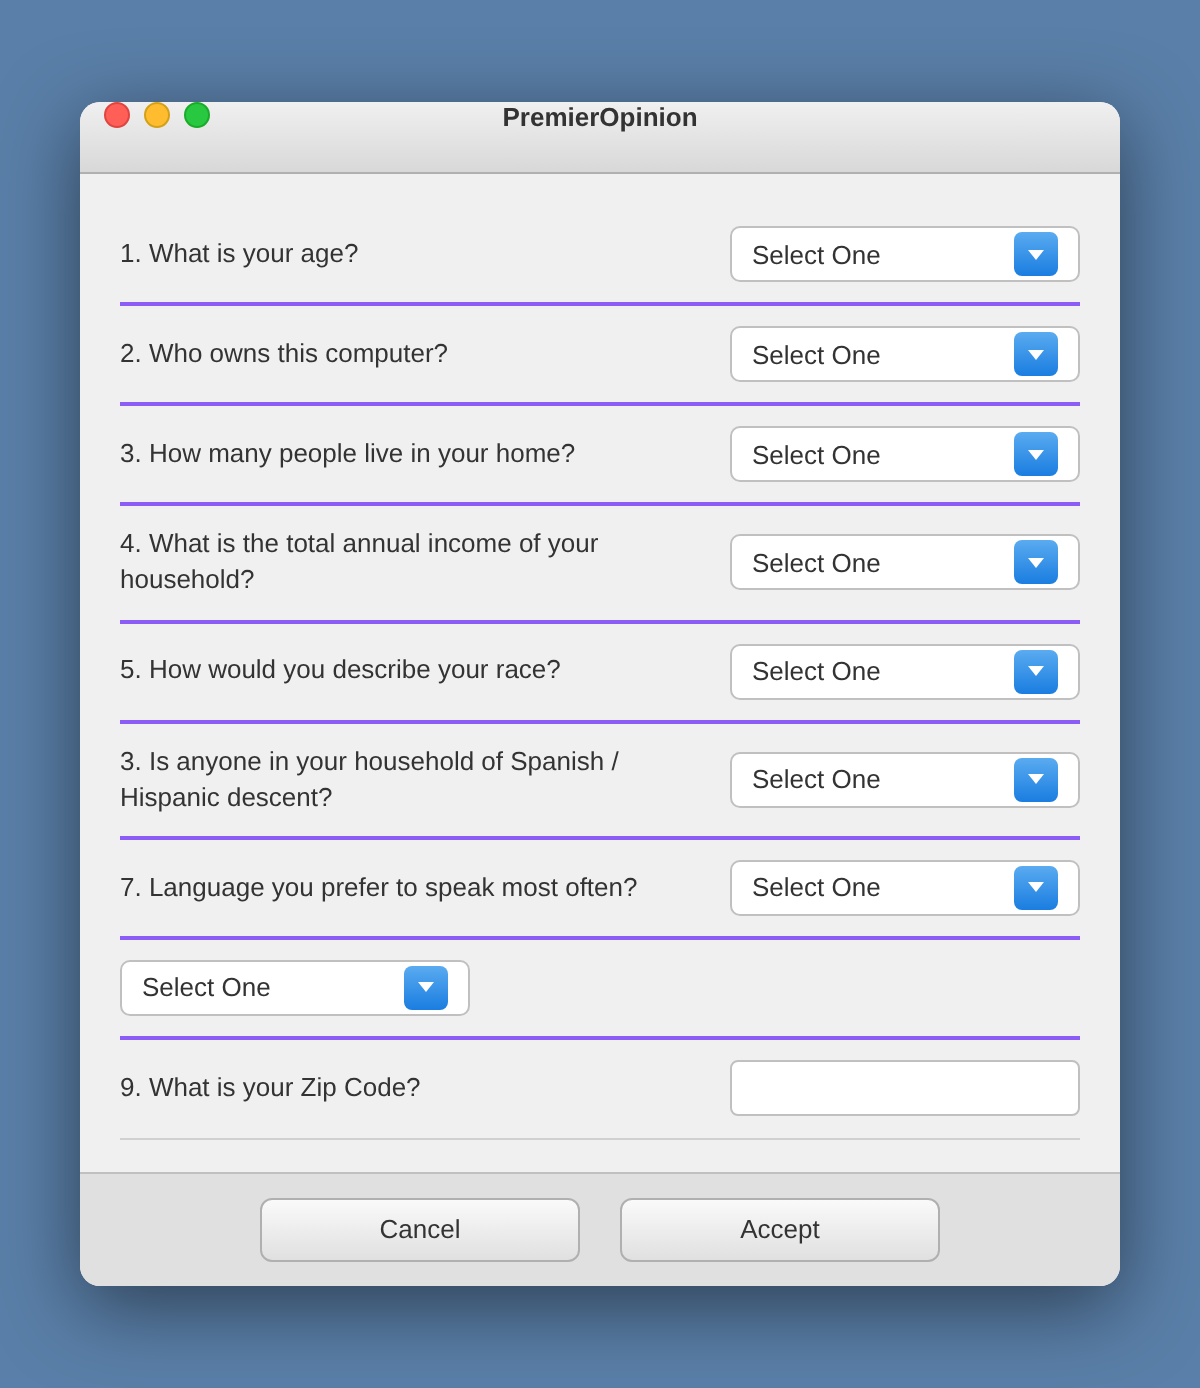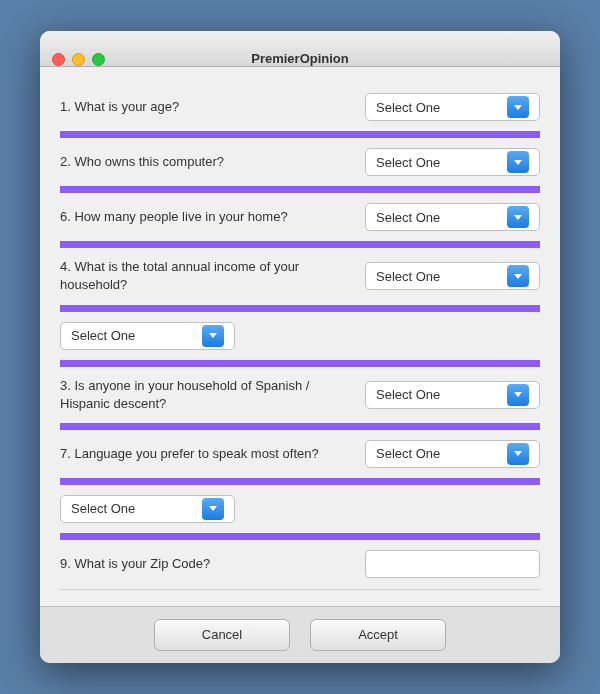--- a/index.html
+++ b/index.html
@@ -23,21 +23,21 @@
       background: #ececec;
       border-radius: 10px;
       box-shadow: 0 10px 40px rgba(0,0,0,0.5);
       overflow: hidden;
     }
 
     .titlebar {
       background: linear-gradient(to bottom, #f0f0f0, #d8d8d8);
       height: 36px;
       display: flex;
-      align-items: flex-end;
+      align-items: flex-start;
       justify-content: center;
       position: relative;
       border-bottom: 1px solid #b0b0b0;
     }
 
     .traffic-lights {
       position: absolute;
       left: 12px;
       display: flex;
       gap: 7px;
@@ -74,21 +74,21 @@
     .content {
       padding: 16px 20px;
       background: #f0f0f0;
     }
 
     .question-row {
       display: flex;
       align-items: center;
       justify-content: space-between;
       padding: 10px 0;
-      border-bottom: 7px solid #8b5cf6;
+      border-bottom: 2px solid #8b5cf6;
       min-height: 50px;
     }
 
     .question-row:last-of-type {
       border-bottom: 1px solid #d0d0d0;
       gap: 20px;
     }
 
     .question-text {
       font-size: 13px;
@@ -151,21 +151,21 @@
     .footer {
       background: #e0e0e0;
       border-top: 1px solid #c0c0c0;
       padding: 12px 20px;
       display: flex;
       justify-content: center;
       gap: 20px;
     }
 
     .footer-btn {
-      width: 136px;
+      width: 160px;
       height: 32px;
       border-radius: 6px;
       font-size: 13px;
       font-weight: 500;
       cursor: pointer;
       border: 1px solid #b0b0b0;
       background: linear-gradient(to bottom, #fafafa, #e0e0e0);
       color: #333;
       display: flex;
       align-items: center;
@@ -204,38 +204,39 @@
         <div class="question-row">
           <span class="question-text">2. Who owns this computer?</span>
           <div class="dropdown-wrapper">
             <div class="dropdown-btn">
               <span>Select One</span>
               <div class="dropdown-arrow"></div>
             </div>
           </div>
         </div>
         <div class="question-row">
-          <span class="question-text">6. How many people live in your home?</span>
+          <span class="question-text">3. How many people live in your home?</span>
           <div class="dropdown-wrapper">
             <div class="dropdown-btn">
               <span>Select One</span>
               <div class="dropdown-arrow"></div>
             </div>
           </div>
         </div>
         <div class="question-row">
           <span class="question-text">4. What is the total annual income of your household?</span>
           <div class="dropdown-wrapper">
             <div class="dropdown-btn">
               <span>Select One</span>
               <div class="dropdown-arrow"></div>
             </div>
           </div>
         </div>
         <div class="question-row">
+          <span class="question-text">5. How would you describe your race?</span>
           <div class="dropdown-wrapper">
             <div class="dropdown-btn">
               <span>Select One</span>
               <div class="dropdown-arrow"></div>
             </div>
           </div>
         </div>
         <div class="question-row">
           <span class="question-text">3. Is anyone in your household of Spanish / Hispanic descent?</span>
           <div class="dropdown-wrapper">

